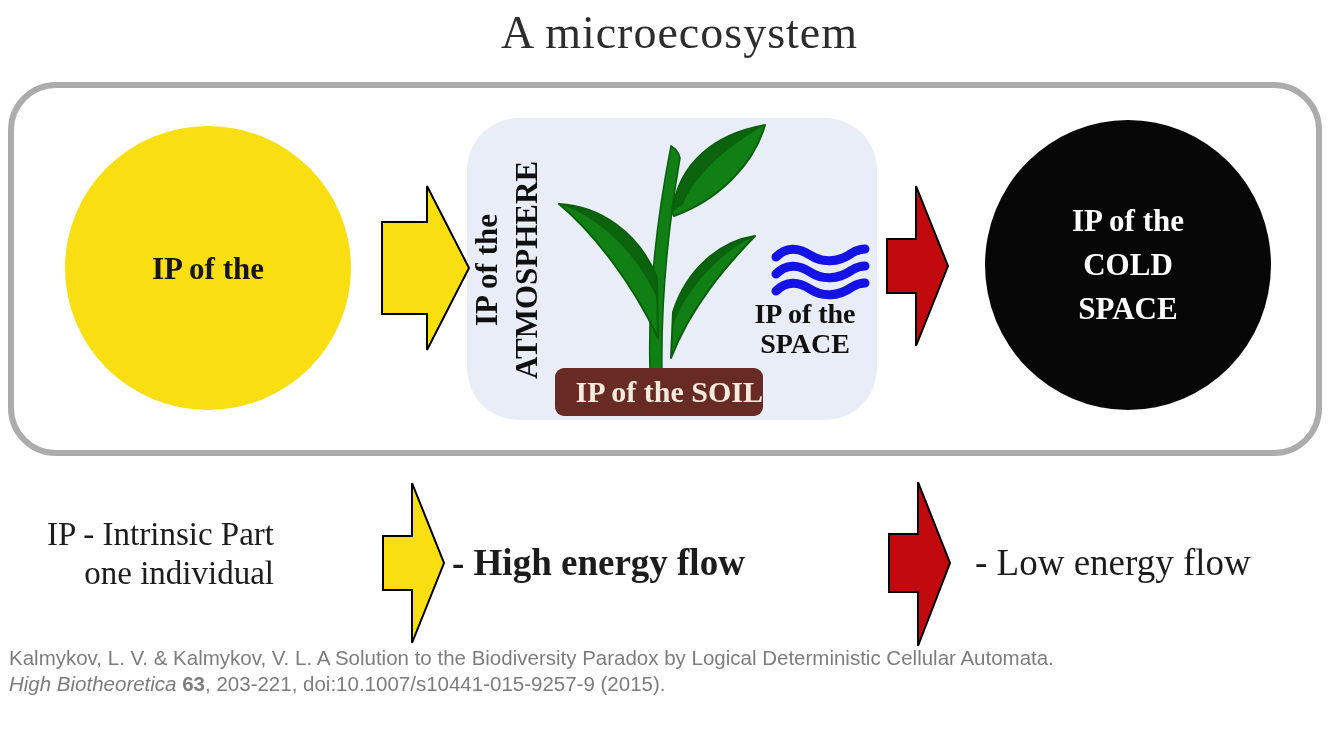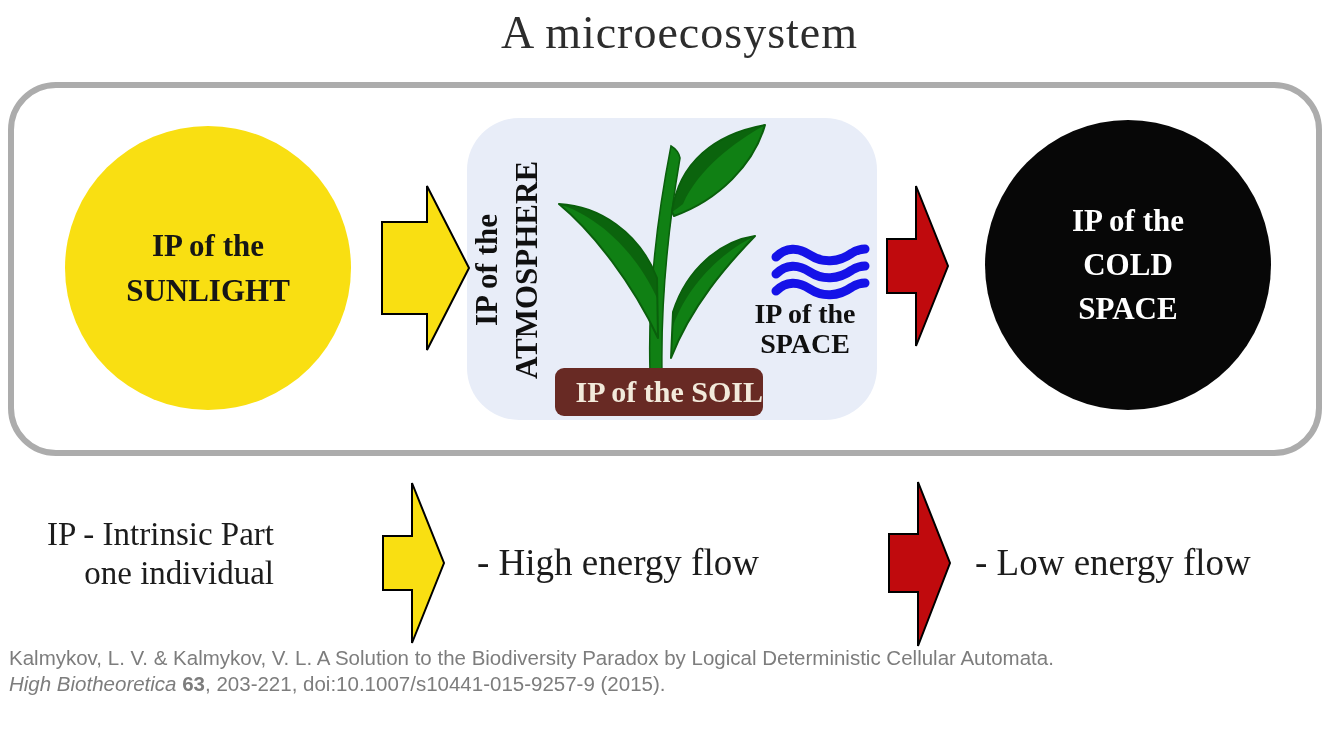--- a/index.html
+++ b/index.html
@@ -77,40 +77,39 @@
   .wave-line { fill: none; stroke: var(--wave-blue); stroke-width: 9; stroke-linecap: round; }
   .ip-def {
     position: absolute; left: 2px; top: 515px; width: 272px;
     text-align: right; font-size: 33px; line-height: 39px; color: #1c1c1c;
   }
   .ip-def span { display: block; }
   .flow-label {
     position: absolute; top: 541px; font-size: 37px; color: #1c1c1c;
     white-space: nowrap;
   }
-  .high-label { left: 477px; }
+  .high-label { left: 452px; font-weight: bold; }
   .low-label  { left: 975px; }
   .citation {
     position: absolute; left: 9px; top: 645px;
     font-family: "Liberation Sans", "DejaVu Sans", sans-serif;
     font-size: 20.5px; line-height: 26px; color: var(--citation-gray);
   }
 </style>
 </head>
 <body>
 
 <div class="stage">
 
   <div class="title">A microecosystem</div>
 
   <div class="outer-box"></div>
 
   <div class="circle sun-circle">
     <span>IP of the</span>
-    <span>SUNLIGHT</span>
   </div>
 
   <svg class="arrow-svg arrow-yellow" style="left:381px; top:184px;" width="90" height="168" viewBox="0 0 90 168">
     <polygon points="1,38 46,38 46,2 88,84 46,166 46,130 1,130"></polygon>
   </svg>
 
   <div class="panel">
     <div class="atmosphere-label">
       <span>IP of the</span>
       <span>ATMOSPHERE</span>

